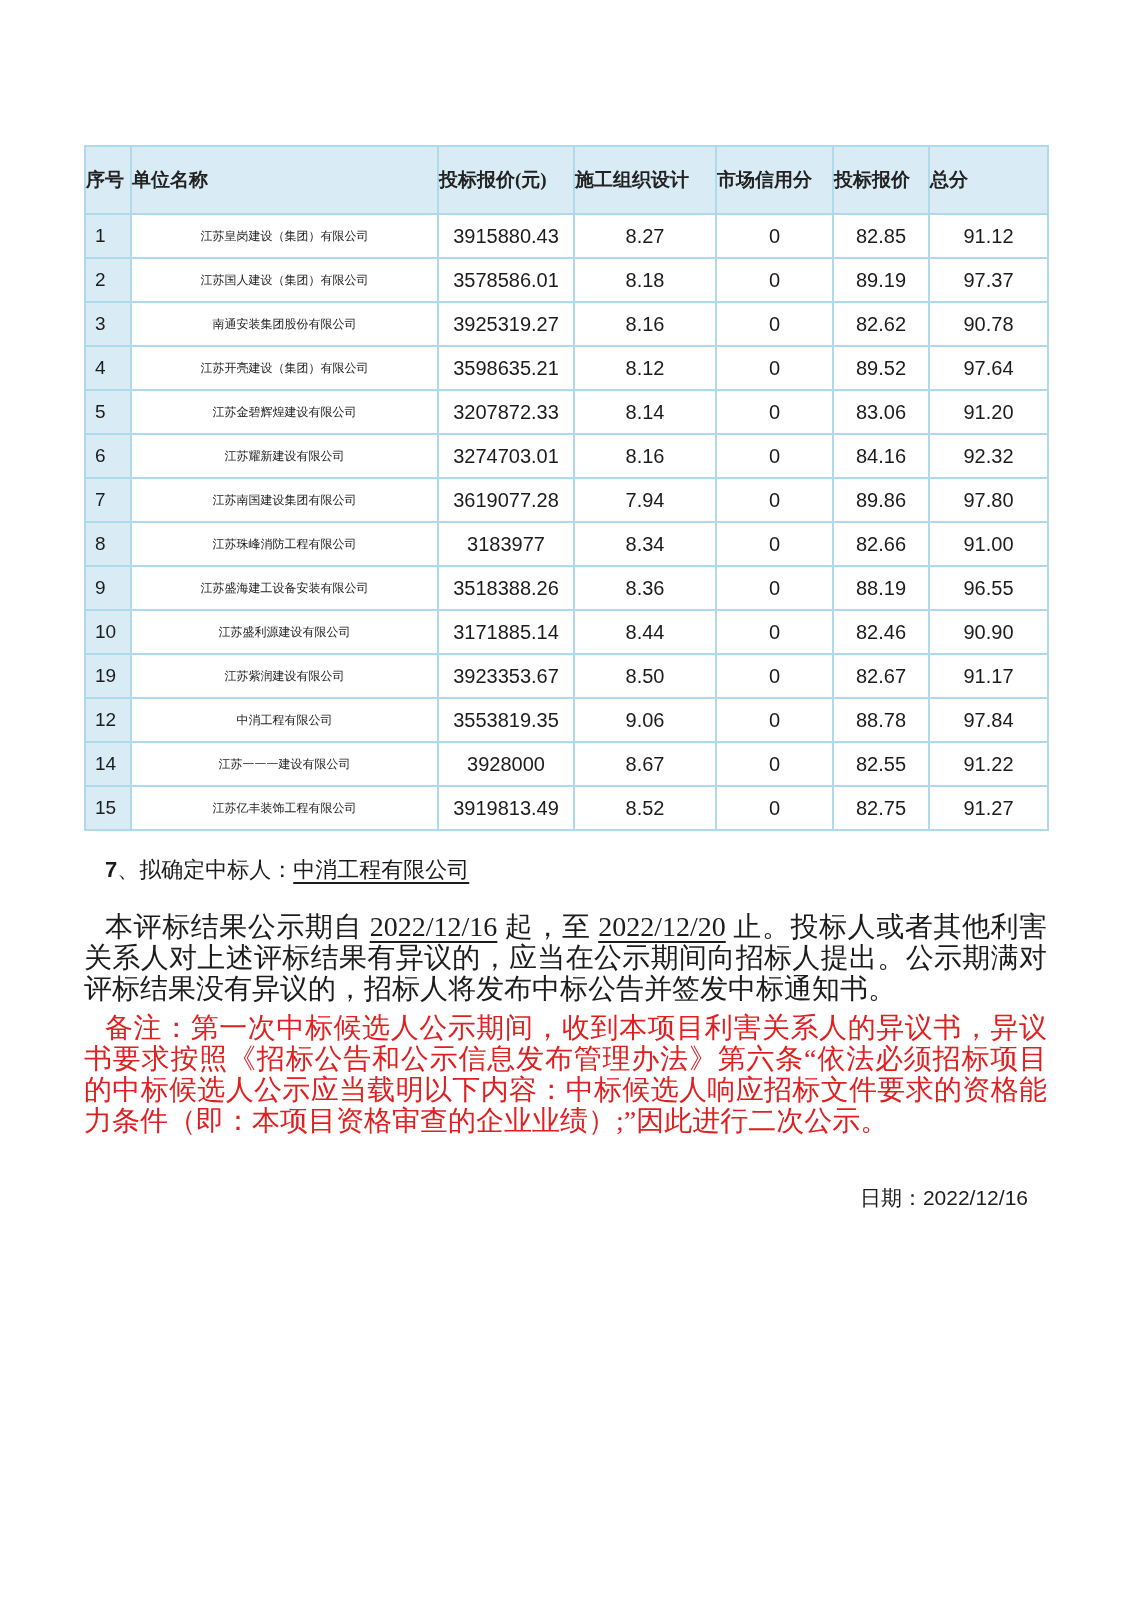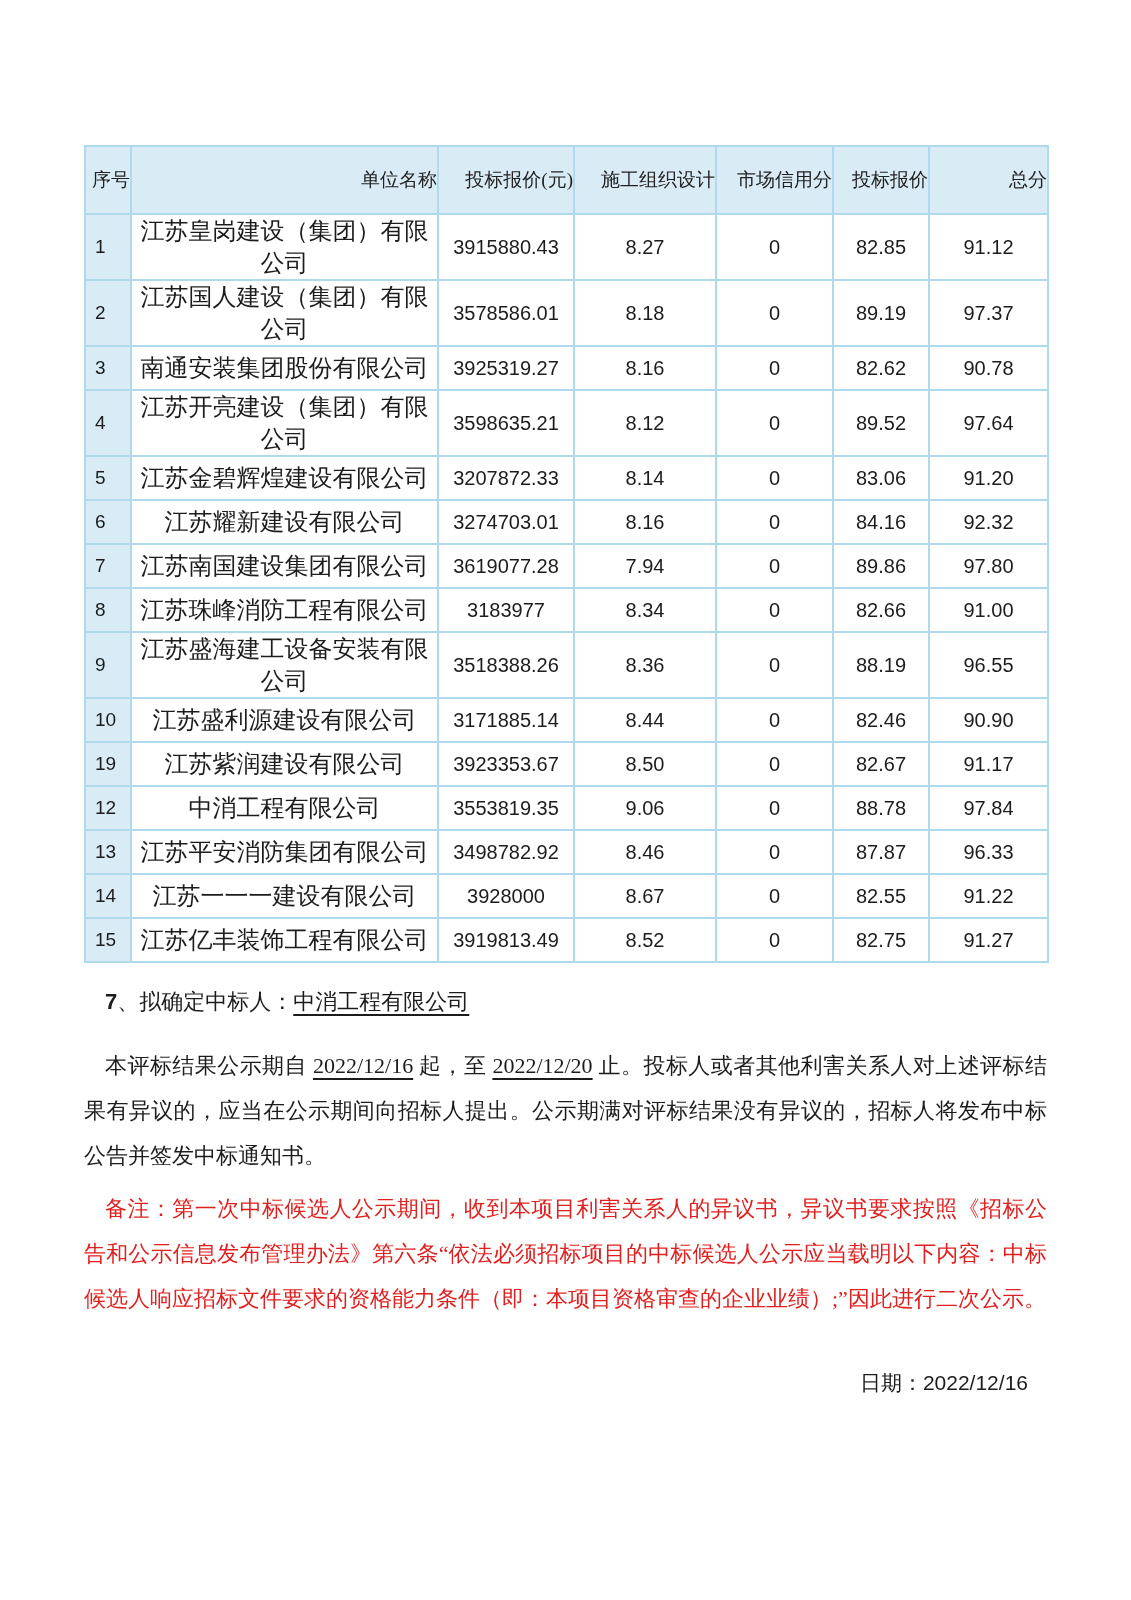--- a/index.html
+++ b/index.html
@@ -29,40 +29,40 @@
     table-layout: fixed;
   }
   table.bid-table th,
   table.bid-table td {
     border: 2px solid #aedaec;
     padding: 0;
   }
   table.bid-table thead th {
     background: #d9ecf6;
     height: 66px;
-    font-weight: normal;
+    font-weight: bold;
     font-size: 19px;
-    text-align: right;
+    text-align: left;
     color: #222;
   }
   table.bid-table tbody td {
     height: 42px;
     background: #ffffff;
     font-size: 20px;
     text-align: center;
   }
   table.bid-table tbody td.col-index {
     background: #d9ecf6;
     text-align: left;
     padding-left: 9px;
     font-family: "Liberation Sans", "DejaVu Sans", sans-serif;
     font-size: 19px;
   }
   table.bid-table tbody td.col-name {
-    font-size: 24px;
+    font-size: 12px;
   }
   table.bid-table tbody td.col-num {
     font-family: "Liberation Sans", "DejaVu Sans", sans-serif;
     font-size: 20px;
   }
   
   .winner-line {
     margin-top: 22px;
     padding-left: 21px;
     font-size: 22px;
@@ -71,22 +71,22 @@
   }
   .winner-line .num {
     font-family: "Liberation Sans", "DejaVu Sans", sans-serif;
     font-weight: bold;
     font-size: 22px;
   }
   .u { text-decoration: underline; text-underline-offset: 5px; }
   .para {
     margin-top: 24px;
     width: 963px;
-    font-size: 22px;
-    line-height: 45px;
+    font-size: 28px;
+    line-height: 31px;
     text-align: justify;
     text-indent: 21px;
   }
   .para.note {
     margin-top: 8px;
     color: #e02020;
     font-family: Liberation Serif, serif;
   }
   .signature {
     margin-top: 40px;
@@ -229,29 +229,20 @@
           <tr>
             <td class="col-index">12</td>
             <td class="col-name">中消工程有限公司</td>
             <td class="col-num">3553819.35</td>
             <td class="col-num">9.06</td>
             <td class="col-num">0</td>
             <td class="col-num">88.78</td>
             <td class="col-num">97.84</td>
           </tr>
           <tr>
-            <td class="col-index">13</td>
-            <td class="col-name">江苏平安消防集团有限公司</td>
-            <td class="col-num">3498782.92</td>
-            <td class="col-num">8.46</td>
-            <td class="col-num">0</td>
-            <td class="col-num">87.87</td>
-            <td class="col-num">96.33</td>
-          </tr>
-          <tr>
             <td class="col-index">14</td>
             <td class="col-name">江苏一一一建设有限公司</td>
             <td class="col-num">3928000</td>
             <td class="col-num">8.67</td>
             <td class="col-num">0</td>
             <td class="col-num">82.55</td>
             <td class="col-num">91.22</td>
           </tr>
           <tr>
             <td class="col-index">15</td>

